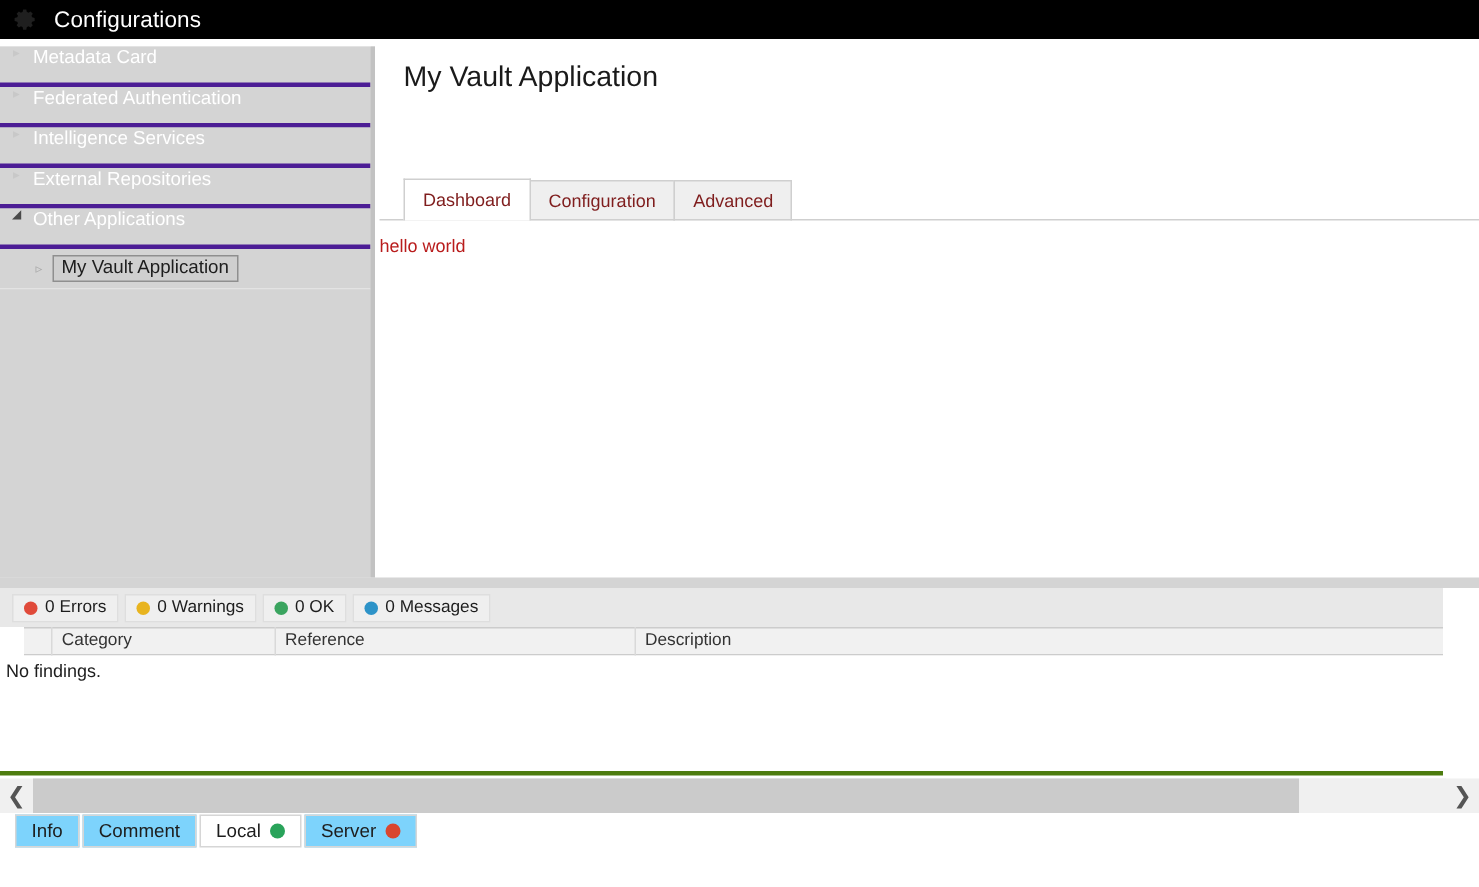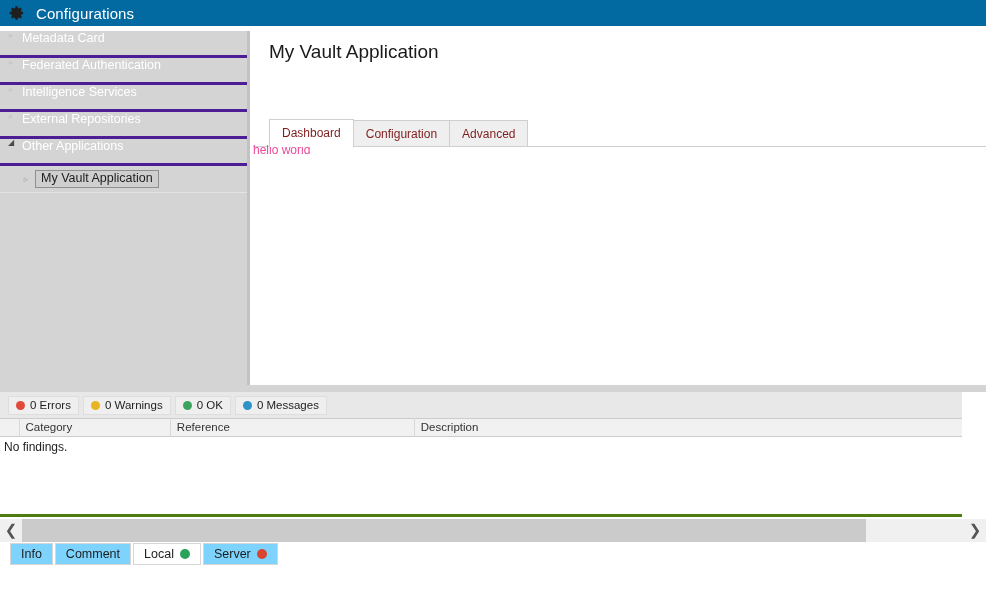--- a/index.html
+++ b/index.html
@@ -15,21 +15,21 @@
     color: #222222;
     overflow: hidden;
     position: relative;
   }
 
   
   #app-header {
     position: absolute;
     left: 0; top: 0;
     width: 986px; height: 26px;
-    background: #0369a1;
+    background: #000000;
     display: flex;
     align-items: center;
     box-sizing: border-box;
     padding-left: 8px;
   }
   #app-header .gear {
     width: 18px; height: 18px;
     display: block;
     flex: 0 0 auto;
   }
@@ -156,23 +156,23 @@
   }
   #tab-underline {
     position: absolute;
     left: 0; top: 115px;
     width: 733px;
     height: 1px;
     background: #cfcfcf;
   }
   #tab-panel-text {
     position: absolute;
-    left: 0; top: 112px;
+    left: 0; top: 126px;
     font-size: 12px;
-    color: #ec4899;
+    color: #b91c1c;
     white-space: nowrap;
   }
 
   
   #panel-gap {
     position: absolute;
     left: 0; top: 385px;
     width: 986px; height: 7px;
     background: #d4d4d4;
   }
@@ -215,20 +215,21 @@
     flex: 0 0 auto;
   }
   #findings-header {
     height: 19px;
     display: flex;
     background: #f1f1f1;
     border-top: 1px solid #cccccc;
     border-bottom: 1px solid #cccccc;
     box-sizing: border-box;
     align-items: center;
+    margin-left: 16px;
   }
   #findings-header .col {
     font-size: 11.5px;
     color: #333333;
     box-sizing: border-box;
     border-right: 1px solid #d9d9d9;
     height: 19px;
     line-height: 18px;
     padding-left: 6px;
     overflow: hidden;

